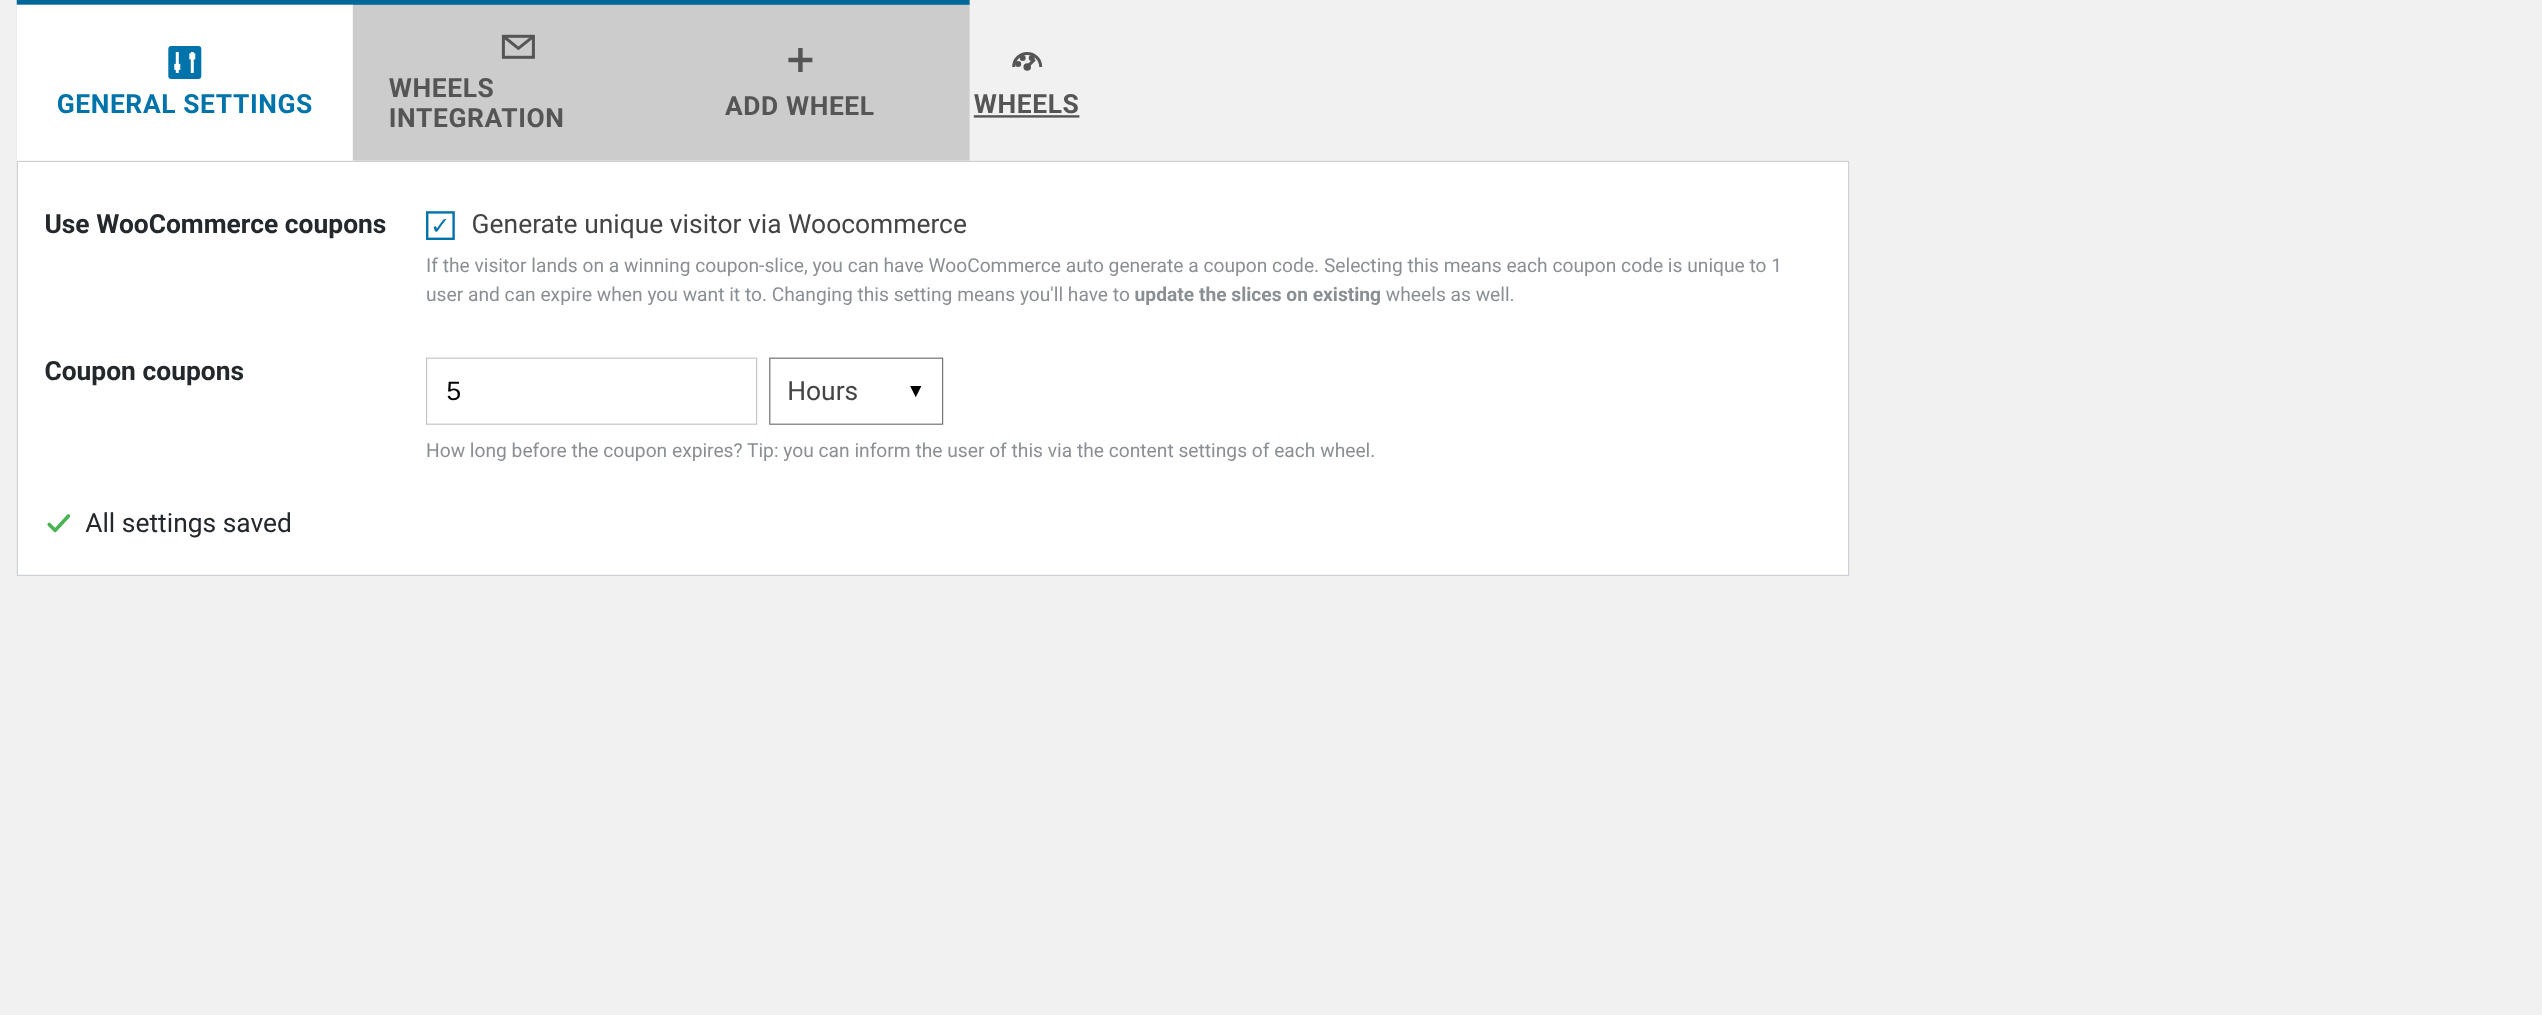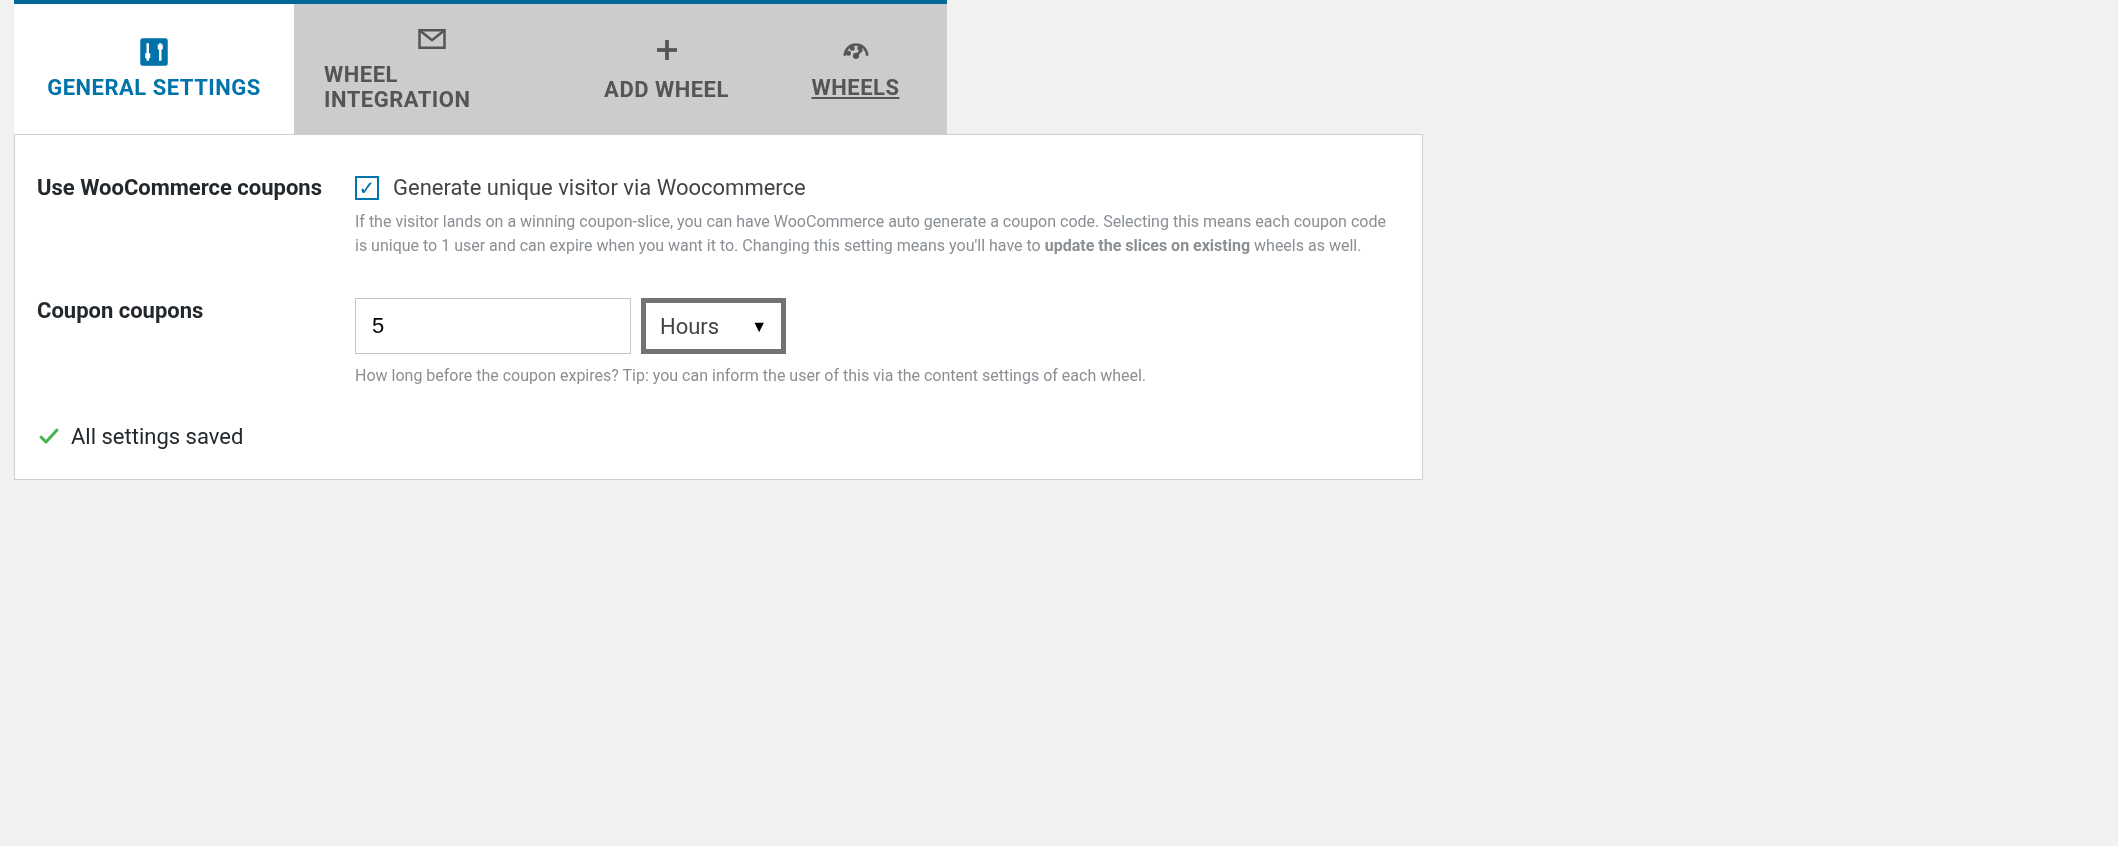--- a/index.html
+++ b/index.html
@@ -10,21 +10,21 @@
     width: 2118px;
     height: 846px;
     padding: 0;
     color: #23282d;
   }
   .wrap {
     padding: 0 14px 14px 14px;
   }
   .tabbar {
     display: flex;
-    width: 933px;
+    width: 794px;
     background: #cccccc;
     border-top: 4px solid #006799;
   }
   .tab {
     flex: 0 0 auto;
     display: flex;
     flex-direction: column;
     align-items: center;
     justify-content: center;
     gap: 8px;
@@ -41,21 +41,21 @@
   }
   .tab .ic { width: 30px; height: 30px; }
   .tab1 { width: 280px; }
   .tab2 { width: 275px; }
   .tab3 { width: 195px; gap: 12px; }
   .tab4 { width: 183px; text-decoration: underline; }
 
   .panel {
     background: #ffffff;
     border: 1px solid #ccd0d4;
-    width: 1409px;
+    width: 1527px;
     padding: 0 0 30px 0;
   }
   .table {
     display: table;
     width: 100%;
   }
   .row { display: table-row; }
   .th, .td { display: table-cell; vertical-align: top; padding-top: 40px; }
   .th {
     width: 340px;
@@ -99,21 +99,21 @@
     width: 276px;
     border: 1px solid #c5c5c5;
     padding: 0 16px;
     font-size: 22px;
     background: #fff;
     margin-right: 10px;
   }
   .select {
     height: 56px;
     width: 145px;
-    border: 5px solid #737373;
+    border: 1px solid #737373;
     padding: 0 14px;
     font-size: 22px;
     background: #fff;
     display: inline-flex;
     align-items: center;
     justify-content: space-between;
     cursor: pointer;
   }
   .select .caret { font-size: 16px; color:#000; }
   .status {
@@ -145,21 +145,21 @@
       </span>
       <span>GENERAL SETTINGS</span>
     </div>
     <div class="tab tab2">
       <span class="ic">
         <svg viewBox="0 0 24 24" width="30" height="30" fill="none" stroke="#555" stroke-width="2">
             <rect x="2" y="5" width="20" height="14"></rect>
             <path d="M2 5 L12 13 L22 5"></path>
           </svg>
       </span>
-      <span>WHEEL INTEGRATION</span>
+      <span>WHEELS INTEGRATION</span>
     </div>
     <div class="tab tab3">
       <span class="ic">
         <svg viewBox="0 0 24 24" width="30" height="30" stroke="#555" stroke-width="3">
             <line x1="12" y1="4" x2="12" y2="20"></line>
             <line x1="4" y1="12" x2="20" y2="12"></line>
           </svg>
       </span>
       <span>ADD WHEEL</span>
     </div>

